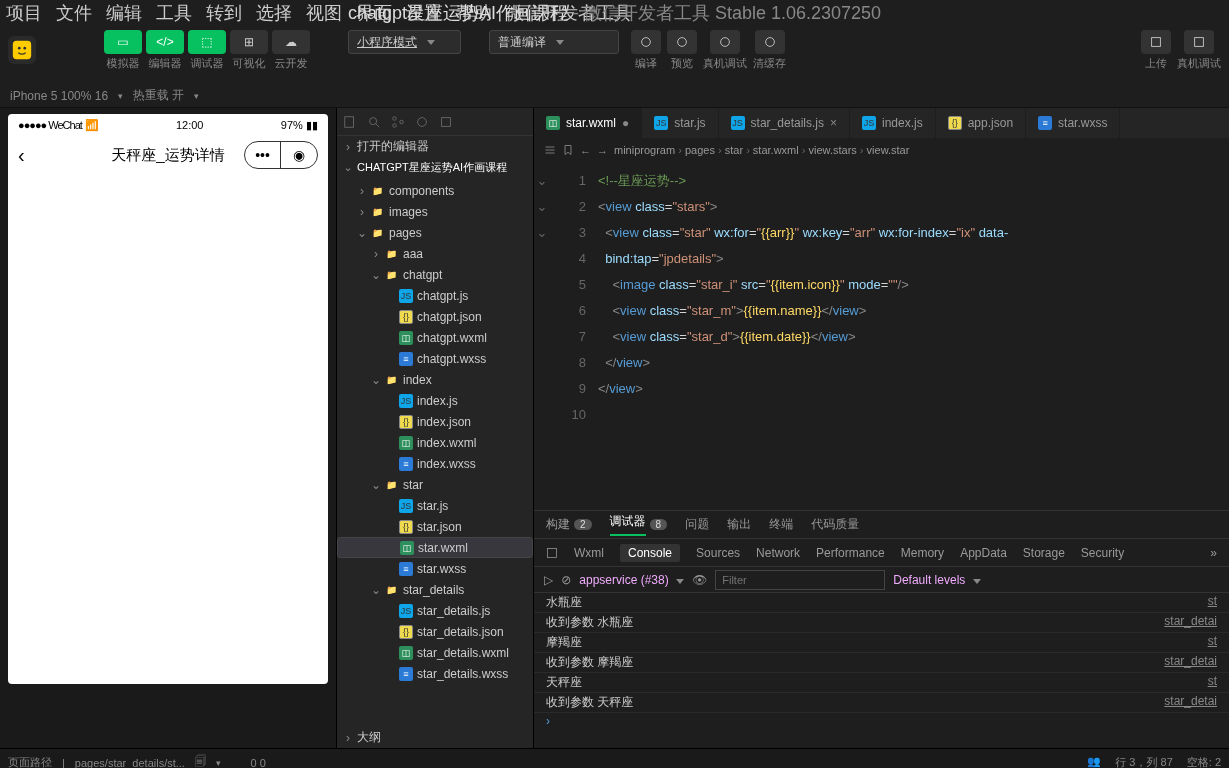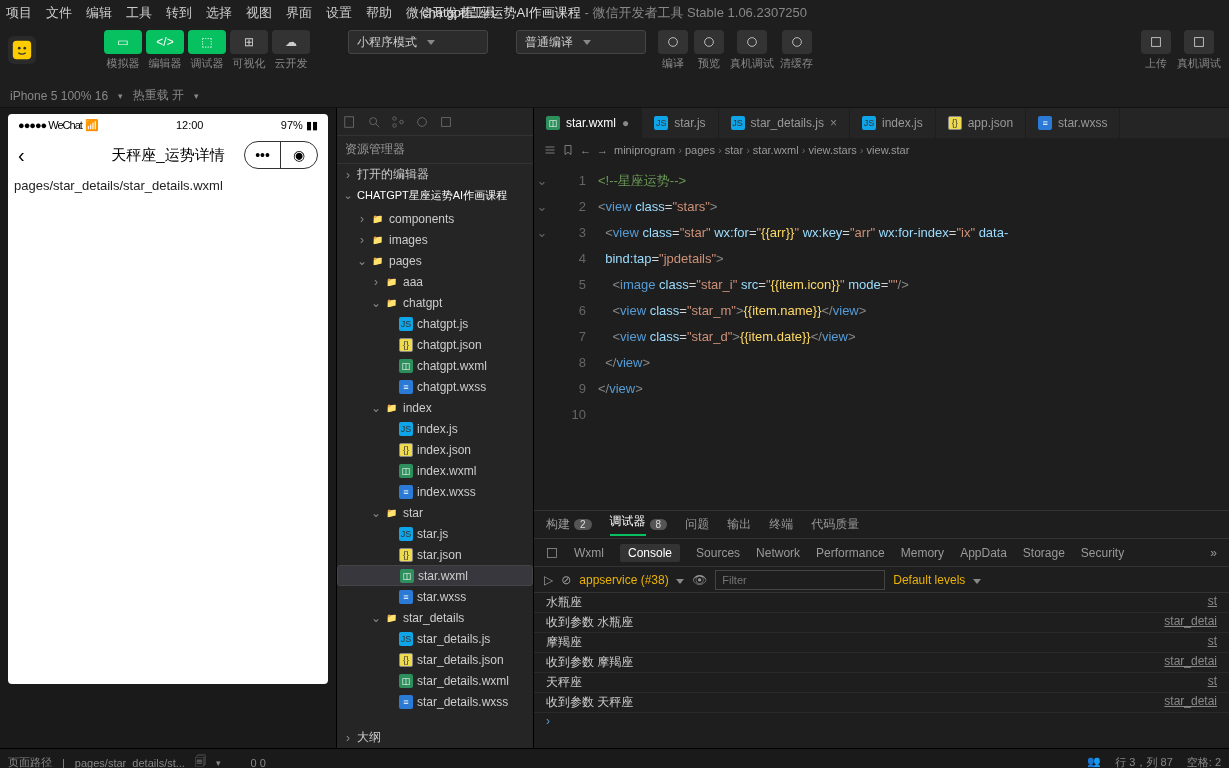--- a/index.html
+++ b/index.html
@@ -1,28 +1,28 @@
 <!DOCTYPE html>
 <html><head>
 <meta charset="utf-8">
 <style>
 * { margin:0; padding:0; box-sizing:border-box; font-family:"Microsoft YaHei",Arial,sans-serif; }
 body { background:#1e1e1e; color:#ccc; width:1229px; height:768px; overflow:hidden; font-size:12px; position:relative; }
-.menubar { height:26px; background:#1e1e1e; display:flex; align-items:center; padding:0 6px; gap:14px; color:#ccc; font-size:13px; }
+.menubar { height:26px; background:#1e1e1e; display:flex; align-items:center; padding:0 6px; gap:14px; color:#ccc; font-size:18px; }
 .menubar .title { margin-left:auto; margin-right:auto; position:absolute; left:50%; transform:translateX(-50%); color:#888; }
 .menubar .title .strong { color:#ddd; }
 .toolbar-row { height:58px; display:flex; align-items:flex-start; padding:4px 8px 0 8px; gap:4px; }
 .avatar { width:28px; height:28px; background:#2a2a2a; border-radius:6px; display:flex; align-items:center; justify-content:center; margin-top:6px; }
 .avatar svg { width:22px; height:22px; }
 .tbgroup { display:flex; flex-direction:column; align-items:center; gap:2px; color:#aaa; }
 .tbtn { width:38px; height:24px; background:#333; border-radius:4px; display:flex; align-items:center; justify-content:center; color:#ccc; }
 .tbtn.green { background:#07c160; color:#fff; }
 .tlabel { font-size:11px; color:#888; }
 .sel { height:24px; background:#2c2c2c; border:1px solid #444; border-radius:3px; display:flex; align-items:center; padding:0 8px; gap:6px; color:#ccc; font-size:12px; }
-.sel.wide { width:140px; }
+.sel.wide { width:113px;text-decoration:underline; }
 .sel.wide2 { width:130px; }
 .spacer { flex:1; }
 .sub-bar { height:24px; display:flex; align-items:center; padding:0 10px; gap:10px; color:#888; font-size:12px; border-bottom:1px solid #111; }
 .main { display:flex; height:calc(768px - 26px - 58px - 24px - 20px); }
 .sim { width:336px; background:#1a1a1a; display:flex; flex-direction:column; align-items:center; padding-top:6px;}
 .phone { width:320px; height:570px; background:#fff; border-radius:4px; color:#000; overflow:hidden; display:flex; flex-direction:column; }
 .status { height:22px; display:flex; align-items:center; padding:0 10px; font-size:11px; justify-content:space-between; }
 .status .dots{ letter-spacing:-1px;}
 .navtitle { height:38px; display:flex; align-items:center; position:relative; padding:0 10px; }
 .navtitle .back { font-size:20px; }
@@ -66,21 +66,21 @@
 .c-brace{ color:#ffd966;}
 .c-punct{ color:#888;}
 .panel { height:238px; border-top:1px solid #333; display:flex; flex-direction:column; background:#1e1e1e;}
 .panel-tabs{ height:28px; display:flex; align-items:center; gap:18px; padding:0 12px; color:#999; font-size:12px; border-bottom:1px solid #333;}
 .panel-tabs .pt{ display:flex; align-items:center; gap:4px;}
 .panel-tabs .badge{ background:#555; border-radius:8px; padding:0 6px; font-size:10px; color:#ddd;}
 .devtabs{ height:28px; display:flex; align-items:center; gap:16px; padding:0 12px; color:#999; font-size:12px; border-bottom:1px solid #333;}
 .devtabs .dt.active{ background:#333;color:#fff;padding:2px 8px;border-radius:2px;}
 .console-bar{ height:26px; display:flex; align-items:center; gap:8px; padding:0 10px; border-bottom:1px solid #333; color:#999;}
 .console-bar input{ background:#1e1e1e; border:1px solid #444; color:#ccc; height:20px; padding:0 6px; width:170px; font-size:11px;}
-.console-bar .sel3{ color:#eab308;}
+.console-bar .sel3{ color:#f0abfc;}
 .console-log{ flex:1; overflow:auto; font-family:Consolas,monospace; font-size:12px;}
 .logrow{ display:flex; justify-content:space-between; padding:1px 12px; border-bottom:1px solid #2a2a2a; color:#ccc;}
 .logrow .src{ color:#888; text-decoration:underline;}
 .statusbar{ height:28px; background:#1a1a1a; border-top:1px solid #000; display:flex; align-items:center; padding:0 8px; color:#888; font-size:11px; gap:10px;}
 .statusbar .right{ margin-left:auto; display:flex; gap:14px;}
 .chev{ font-size:9px; color:#888;}
 .tri{ display:inline-block; width:0;height:0;border-left:4px solid transparent;border-right:4px solid transparent;border-top:5px solid #888; margin-left:4px;}
 .tright-btn{ width:30px;height:24px;background:#333;border-radius:4px;display:flex;align-items:center;justify-content:center;color:#ccc;}
 .tright-btn svg{width:14px;height:14px;}
 .rt-group{ display:flex; gap:6px; margin-left:8px;}
@@ -225,21 +225,20 @@
         <span><span>97%</span> <span>▮▮</span></span>
       </div>
       <div class="navtitle">
         <span class="back">‹</span>
         <span class="t">天秤座_运势详情</span>
         <div class="capsule">
           <div>•••</div>
           <div>◉</div>
         </div>
       </div>
-      <div class="pagepath">pages/star_details/star_details.wxml</div>
     </div>
   </div>
 
   <div class="tree-pane">
     <div class="tree-tabs">
       <svg class="ic" viewBox="0 0 16 16">
           <rect x="2" y="2" width="10" height="12" fill="none" stroke="#999"></rect>
         </svg>
       <svg class="ic" viewBox="0 0 16 16">
           <circle cx="7" cy="7" r="4" fill="none" stroke="#999"></circle>
@@ -250,21 +249,20 @@
           <circle cx="4" cy="12" r="2" fill="none" stroke="#999"></circle>
           <circle cx="12" cy="8" r="2" fill="none" stroke="#999"></circle>
         </svg>
       <svg class="ic" viewBox="0 0 16 16">
           <circle cx="8" cy="8" r="5" fill="none" stroke="#999"></circle>
         </svg>
       <svg class="ic" viewBox="0 0 16 16">
           <rect x="3" y="3" width="10" height="10" fill="none" stroke="#999"></rect>
         </svg>
     </div>
-    <div class="tree-head">资源管理器</div>
     <div class="node">
         <span class="arrow">›</span>
         <span>打开的编辑器</span>
       </div>
     <div class="node bold">
         <span class="arrow">⌄</span>
         <span>CHATGPT星座运势AI作画课程</span>
       </div>
     <div class="tree" id="tree">
         <div class="node " style="padding-left:20px">

